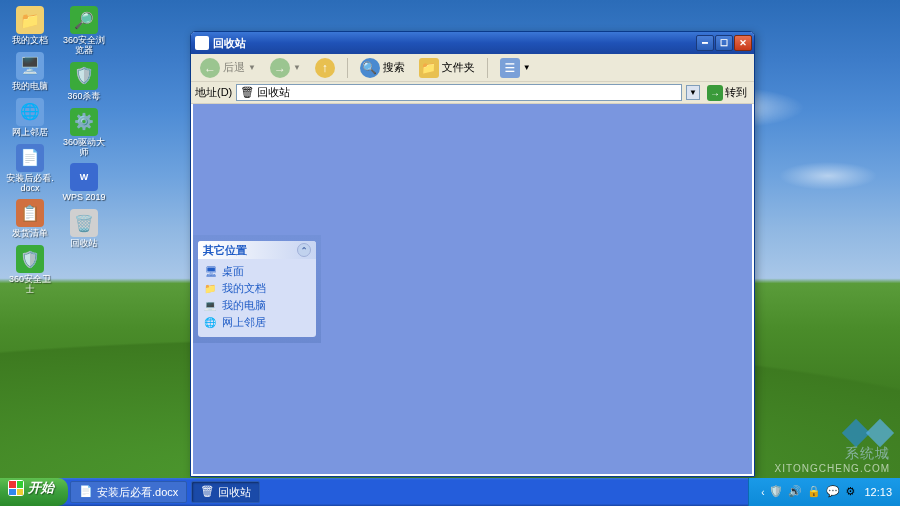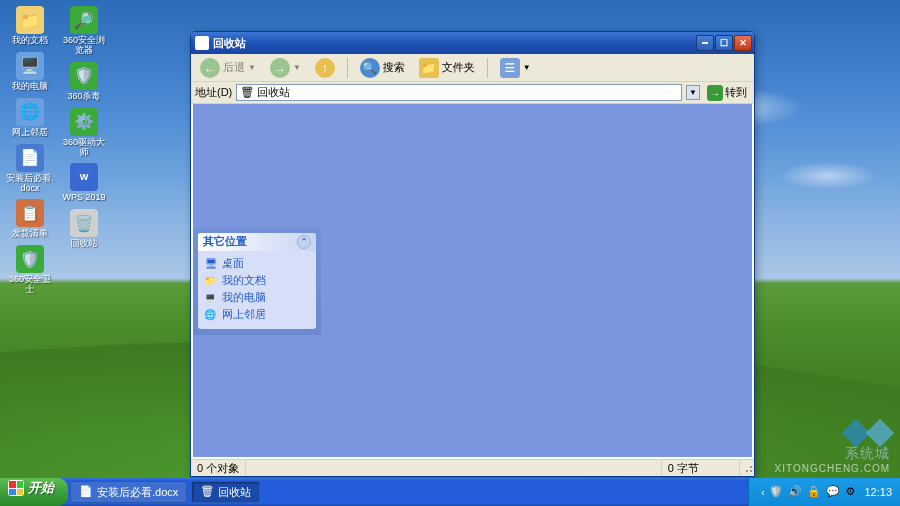--- a/index.html
+++ b/index.html
@@ -258,33 +258,20 @@
             <div class="link">
                 <span class="licon">🌐</span>
                 <span>网上邻居</span>
               </div>
           </div>
         </div>
       </div>
       <div class="content"></div>
     </div>
 
-    <div class="statusbar">
-      <div class="seg">0 个对象</div>
-      <div class="seg right">0 字节</div>
-      <div class="grip">
-        <svg viewBox="0 0 12 12">
-            <g fill="#999">
-              <rect x="8" y="8" width="2" height="2"></rect>
-              <rect x="4" y="8" width="2" height="2"></rect>
-              <rect x="8" y="4" width="2" height="2"></rect>
-            </g>
-          </svg>
-      </div>
-    </div>
   </div>
 
   <div class="watermark">
     <div class="logo-shape">
         <div class="diamond"></div>
         <div class="diamond" style="background:#5ab0e8"></div>
       </div>
     <div class="txt">系统城</div>
     <div>XITONGCHENG.COM</div>
   </div>

